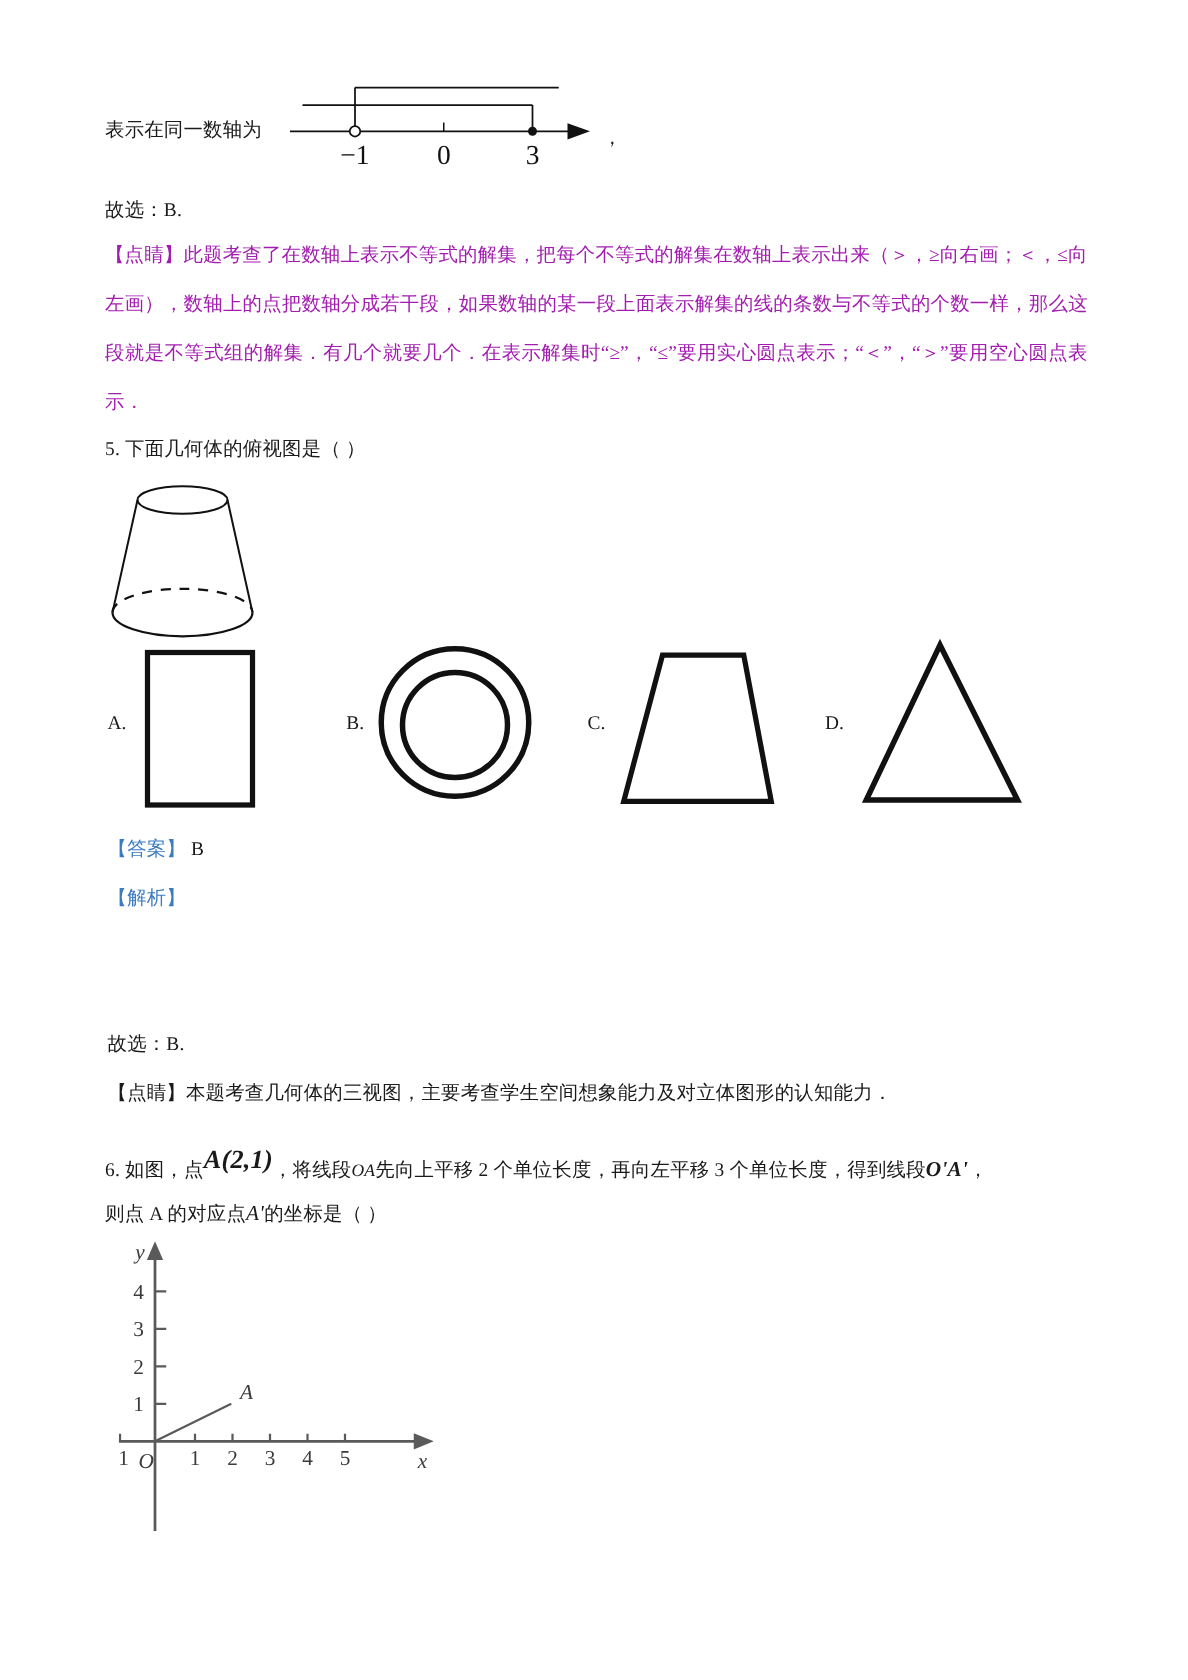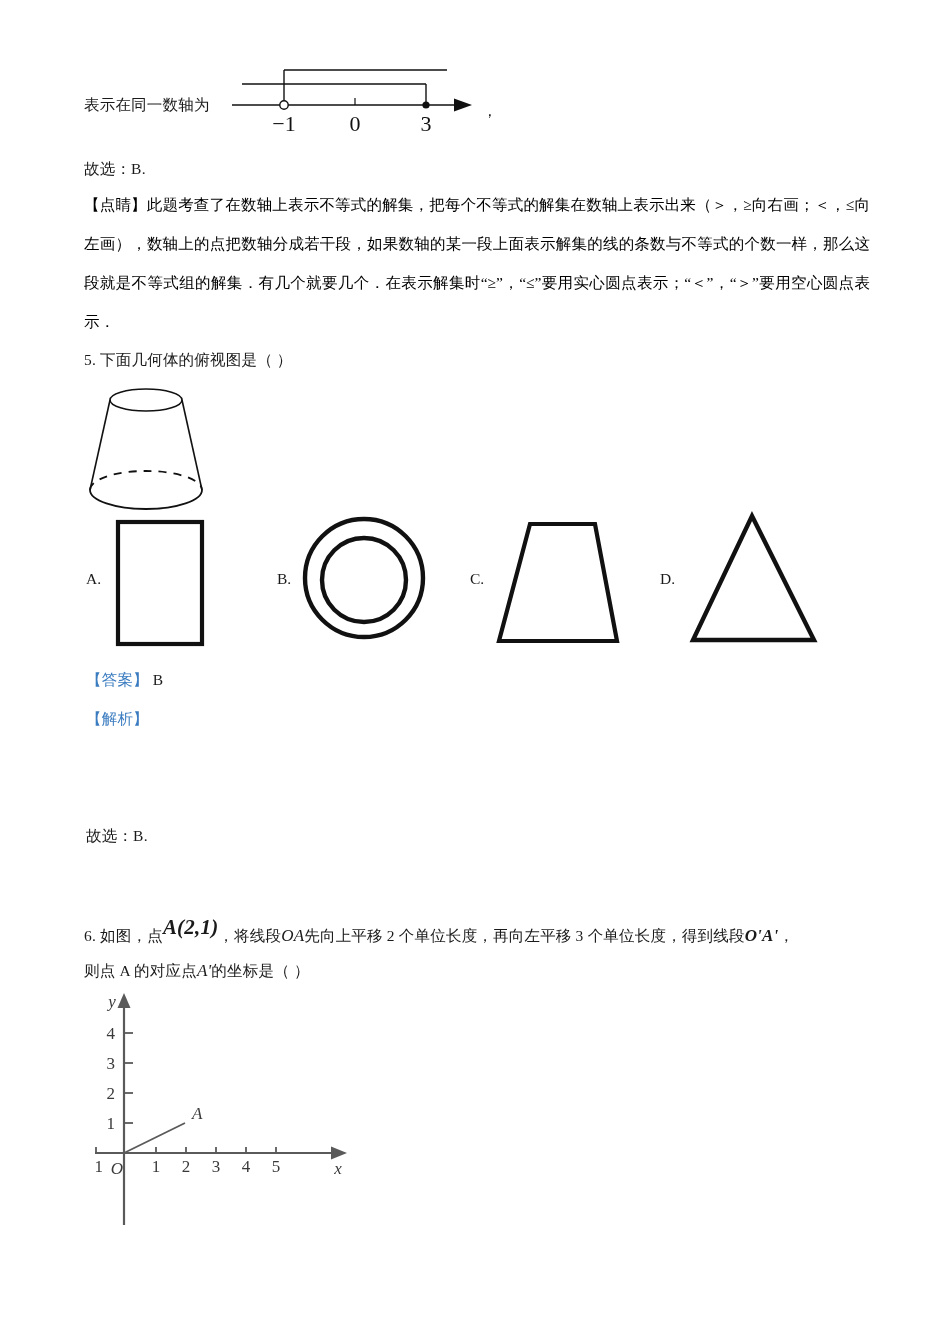--- a/index.html
+++ b/index.html
@@ -25,21 +25,21 @@
     font-size: 15.5px;
     line-height: 1.5;
     letter-spacing: 0.2px;
     white-space: nowrap;
     color: #1a1a1a;
   }
   .para {
     position: absolute;
     font-size: 15.5px;
     line-height: 39px;
-    color: #000000;
+    color: #a21caf;
     text-align: justify;
   }
   .blue {
     color: #3b7cc0;
   }
   .italic-math {
     font-style: italic;
     font-family: "Liberation Serif", "DejaVu Serif", serif;
   }
   .sup-a {
@@ -160,23 +160,24 @@
   <div class="txt" style="left:86px; top:668px;text-align:center;">
     <span class="blue">【答案】</span><span style="margin-left:4px;">B</span>
   </div>
 
   <div class="txt blue" style="left:86px; top:707px;">【解析】</div>
 
 
 
   <div class="txt" style="left:86px; top:824px;">故选：B.</div>
 
+  <div class="txt" style="left:86px; top:863px;">【点睛】本题考查几何体的三视图，主要考查学生空间想象能力及对立体图形的认知能力．</div>
 
   <div class="txt" style="left:84px; top:912px;">
-    <span>6. 如图，点</span><span class="sup-a">A(2,1)</span><span>，将线段</span><span class="italic-math" style="font-size:17px;font-style:italic;">OA</span><span>先向上平移 2 个单位长度，再向左平移 3 个单位长度，得到线段</span><span class="italic-math" style="font-size:17px;font-weight:bold;">O'A'</span><span>，</span>
+    <span>6. 如图，点</span><span class="sup-a">A(2,1)</span><span>，将线段</span><span class="italic-math" style="font-size:14px;font-style:italic;">OA</span><span>先向上平移 2 个单位长度，再向左平移 3 个单位长度，得到线段</span><span class="italic-math" style="font-size:17px;font-weight:bold;">O'A'</span><span>，</span>
   </div>
 
   <div class="txt" style="left:84px; top:958px;">
     <span>则点 A 的对应点</span><span class="italic-math" style="font-size:17px;">A'</span><span>的坐标是（   ）</span>
   </div>
 
   <div class="inline-fig" id="coordinate-figure">
     <svg width="280" height="235" viewBox="0 0 280 235">
 
       <path d="M 0 163 L 240 163" stroke="#5a5a5a" stroke-width="2.2" fill="none"></path>

